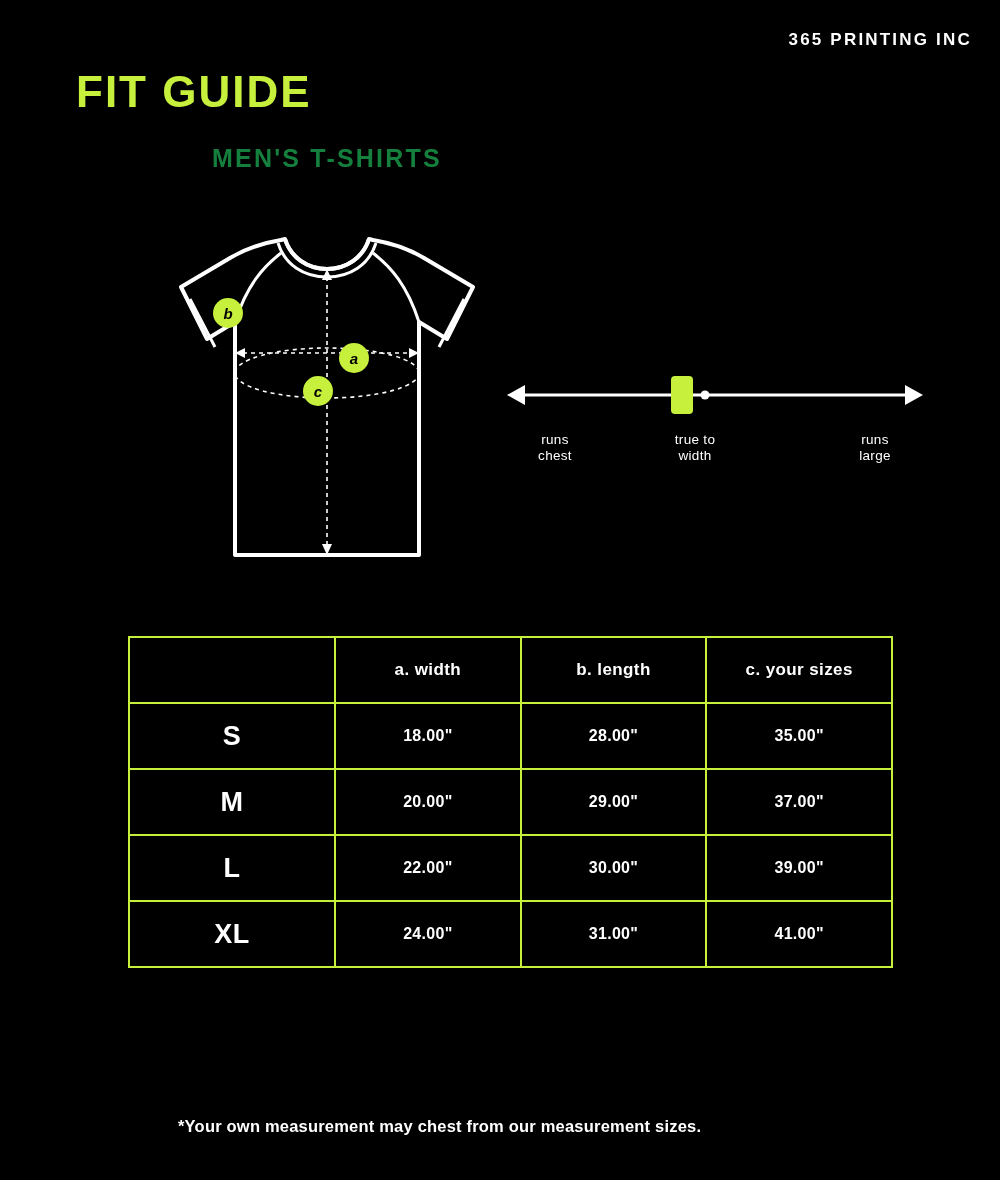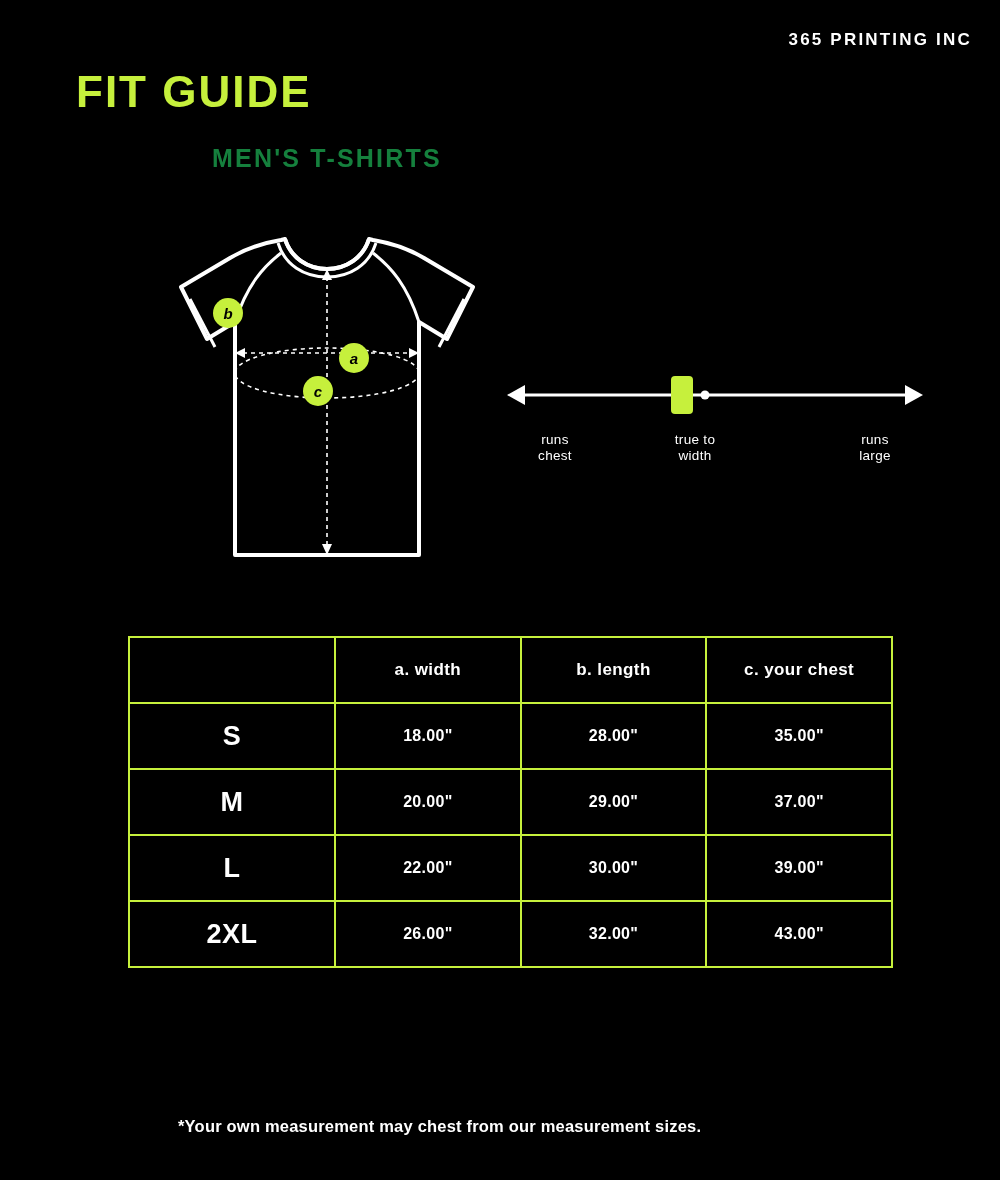--- a/index.html
+++ b/index.html
@@ -217,21 +217,21 @@
         <col class="c-size">
           <col class="c-rest">
           <col class="c-rest">
           <col class="c-rest">
       </colgroup>
       <thead>
         <tr>
           <th></th>
           <th>a. width</th>
           <th>b. length</th>
-          <th>c. your chest</th>
+          <th>c. your sizes</th>
         </tr>
       </thead>
       <tbody>
         <tr>
           <td class="size-cell">S</td>
           <td class="val-cell">18.00"</td>
           <td class="val-cell">28.00"</td>
           <td class="val-cell">35.00"</td>
         </tr>
         <tr>
@@ -240,24 +240,24 @@
           <td class="val-cell">29.00"</td>
           <td class="val-cell">37.00"</td>
         </tr>
         <tr>
           <td class="size-cell">L</td>
           <td class="val-cell">22.00"</td>
           <td class="val-cell">30.00"</td>
           <td class="val-cell">39.00"</td>
         </tr>
         <tr>
-          <td class="size-cell">2XL</td>
-          <td class="val-cell">26.00"</td>
-          <td class="val-cell">32.00"</td>
-          <td class="val-cell">43.00"</td>
+          <td class="size-cell">XL</td>
+          <td class="val-cell">24.00"</td>
+          <td class="val-cell">31.00"</td>
+          <td class="val-cell">41.00"</td>
         </tr>
       </tbody>
     </table>
   </div>
 
   <div class="footnote">*Your own measurement may chest from our measurement sizes.</div>
 
 </div>
 
 </body></html>

